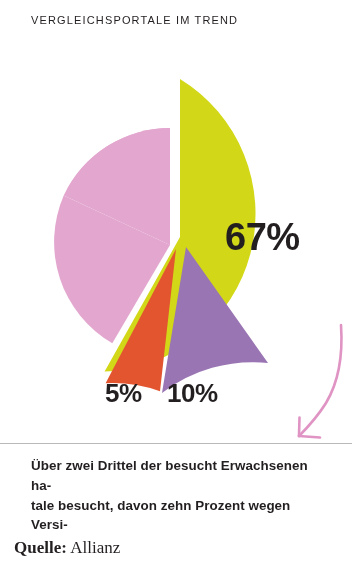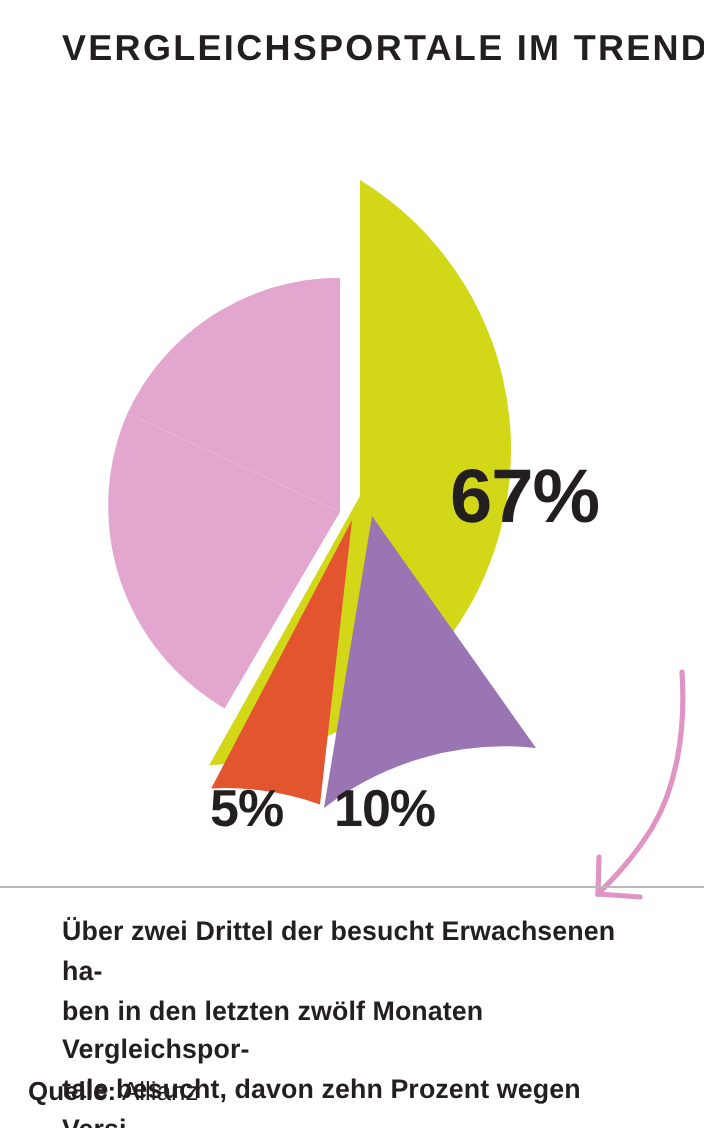--- a/index.html
+++ b/index.html
@@ -24,34 +24,34 @@
 
   
   .title-block {
     position: absolute;
     left: 31px;
     top: 14px;
     right: 14px;
   }
   .title {
     font-family: "Liberation Sans", sans-serif;
-    font-size: 18px;
-    font-weight: bold;
+    font-size: 11px;
+    font-weight: normal;
     letter-spacing: 1.15px;
     color: #231f20;
     line-height: 1.2;
     margin: 0;
     white-space: nowrap;
   }
 
   
   .chart-area {
     position: absolute;
     left: 0;
-    top: 68px;
+    top: 57px;
     width: 308px;
     height: 390px;
   }
   .chart-svg {
     display: block;
     width: 352px;
     height: 390px;
   }
   .slice-label {
     font-family: "Liberation Sans", sans-serif;
@@ -91,22 +91,22 @@
   .body-text .line { display: block; }
 
   
   .source-block {
     position: absolute;
     left: 14px;
     top: 538px;
     width: 320px;
   }
   .source-text {
-    font-family: Liberation Sans, sans-serif;
-    font-size: 13px;
+    font-family: Liberation Serif, serif;
+    font-size: 17px;
     color: #231f20;
     margin: 0;
   }
   .source-label { font-weight: bold; }
   .source-value { font-weight: normal; }
 </style>
 </head>
 <body>
 
 <div class="infographic">
@@ -153,21 +153,20 @@
         <path fill="none" stroke="#e094c4" stroke-width="2.6" stroke-linecap="round" d="M 299 379 L 320 380.5"></path>
       </g>
     </svg>
   </div>
 
   <div class="divider"></div>
 
   <div class="body-block">
     <p class="body-text">
       <span class="line">Über zwei Drittel der besucht Erwachsenen ha-</span>
-      <span class="line">ben in den letzten zwölf Monaten Vergleichspor-</span>
       <span class="line">tale besucht, davon zehn Prozent wegen Versi-</span>
 
     </p>
   </div>
 
   <div class="source-block">
     <p class="source-text">
       <span class="source-label">Quelle:</span>
       <span class="source-value">Allianz</span>
     </p>

